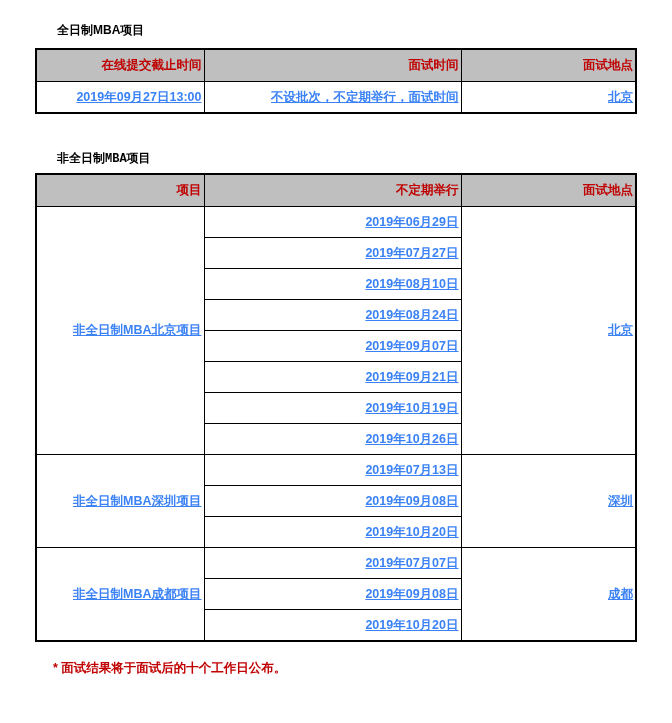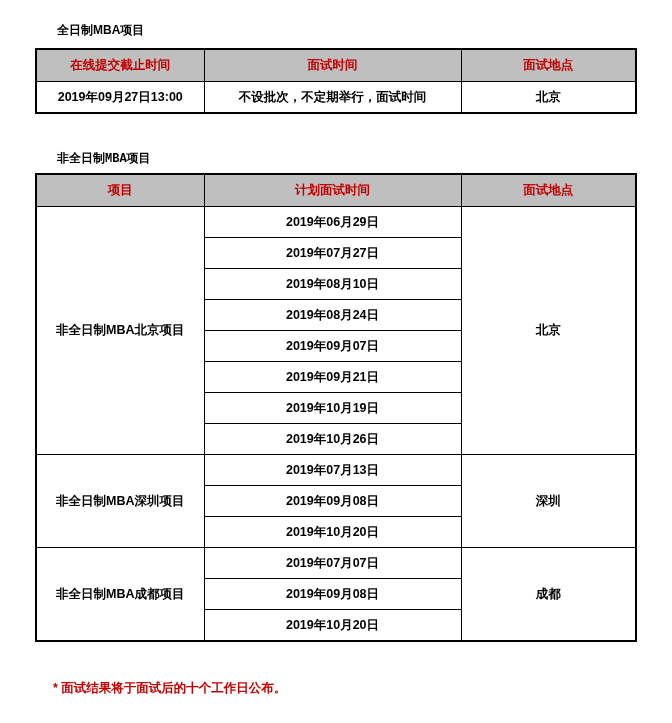--- a/index.html
+++ b/index.html
@@ -11,38 +11,38 @@
   .sec-title{position:absolute;left:57px;font-size:12px;line-height:15px;color:#000;}
   #title-fulltime{top:11px;}
   #title-parttime{top:140px;font-family:Liberation Mono, monospace;}
   table.sched{
     position:absolute;left:35px;width:600px;
     border-collapse:collapse;table-layout:fixed;
     border:2px solid var(--border-black,#000);
   }
   .sched th,.sched td{
     border:1px solid var(--border-black,#000);
-    text-align:center;vertical-align:middle;
+    text-align:right;vertical-align:middle;
     padding:0 2px;font-weight:bold;font-size:12.5px;
     overflow:hidden;white-space:nowrap;
   }
   .sched th{
     background:var(--header-bg,#bfbfbf);
     color:var(--accent-red,#c00000);
     height:31px;
   }
-  .sched td{height:30px;color:#000000;}
+  .sched td{height:30px;color:#3b82f6;text-decoration:underline;}
   #table-fulltime{top:36px;}
   #table-parttime{top:161px;}
   .note{
     position:absolute;left:53px;font-size:12.5px;line-height:16px;
     color:var(--accent-red,#c00000);white-space:nowrap;
   }
   #note-location{top:651px;}
-  #note-results{top:668px;text-align:center;}
+  #note-results{top:648px;text-align:center;}
 </style>
 </head>
 <body>
 
 <div class="page">
 
   <div class="sec-title" id="title-fulltime">全日制MBA项目</div>
 
   <table class="sched" id="table-fulltime">
     <colgroup>
@@ -70,21 +70,21 @@
 
   <table class="sched" id="table-parttime">
     <colgroup>
       <col style="width:168px">
         <col style="width:257px">
         <col style="width:175px">
     </colgroup>
     <thead>
       <tr>
         <th>项目</th>
-        <th>计划面试时间</th>
+        <th>不定期举行</th>
         <th>面试地点</th>
       </tr>
     </thead>
     <tbody>
 
       <tr>
         <td rowspan="8">非全日制MBA北京项目</td>
         <td>2019年06月29日</td>
         <td rowspan="8">北京</td>
       </tr>

